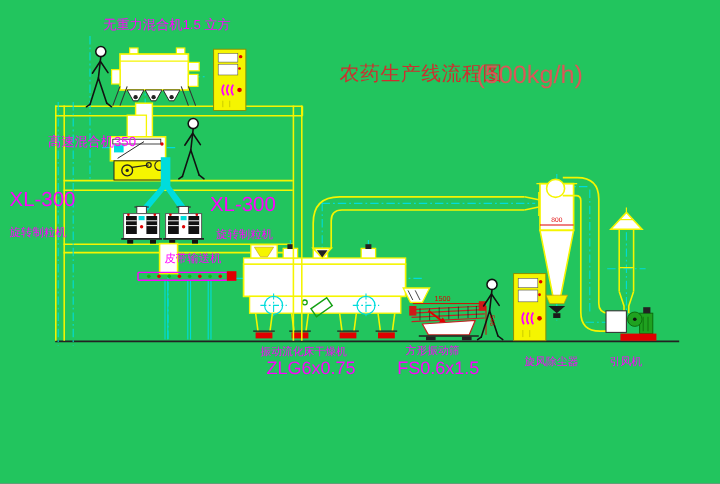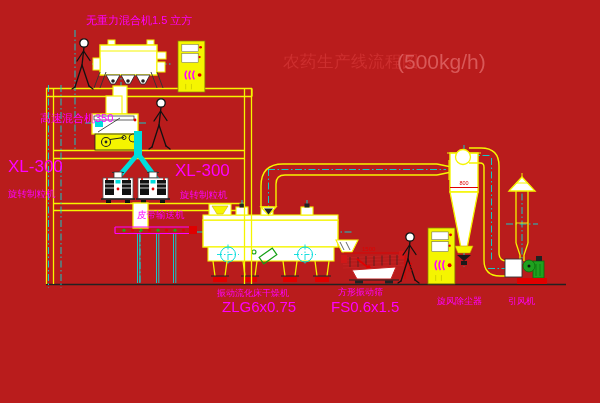--- a/index.html
+++ b/index.html
@@ -1,16 +1,16 @@
 <!DOCTYPE html>
 <html><head>
 <meta charset="utf-8">
 <style>
   html,body{margin:0;padding:0;background:#888;}
-  .page{position:relative;width:600px;height:403px;background:#b91c1c;overflow:hidden;
+  .page{position:relative;width:600px;height:403px;background:#22c55e;overflow:hidden;
         font-family:"Liberation Sans", sans-serif;}
   svg{position:absolute;left:0;top:0;}
   text{user-select:none;}
 </style>
 </head>
 <body>
 
 <div class="page">
 <svg width="600" height="403" viewBox="0 0 600 403">
 

